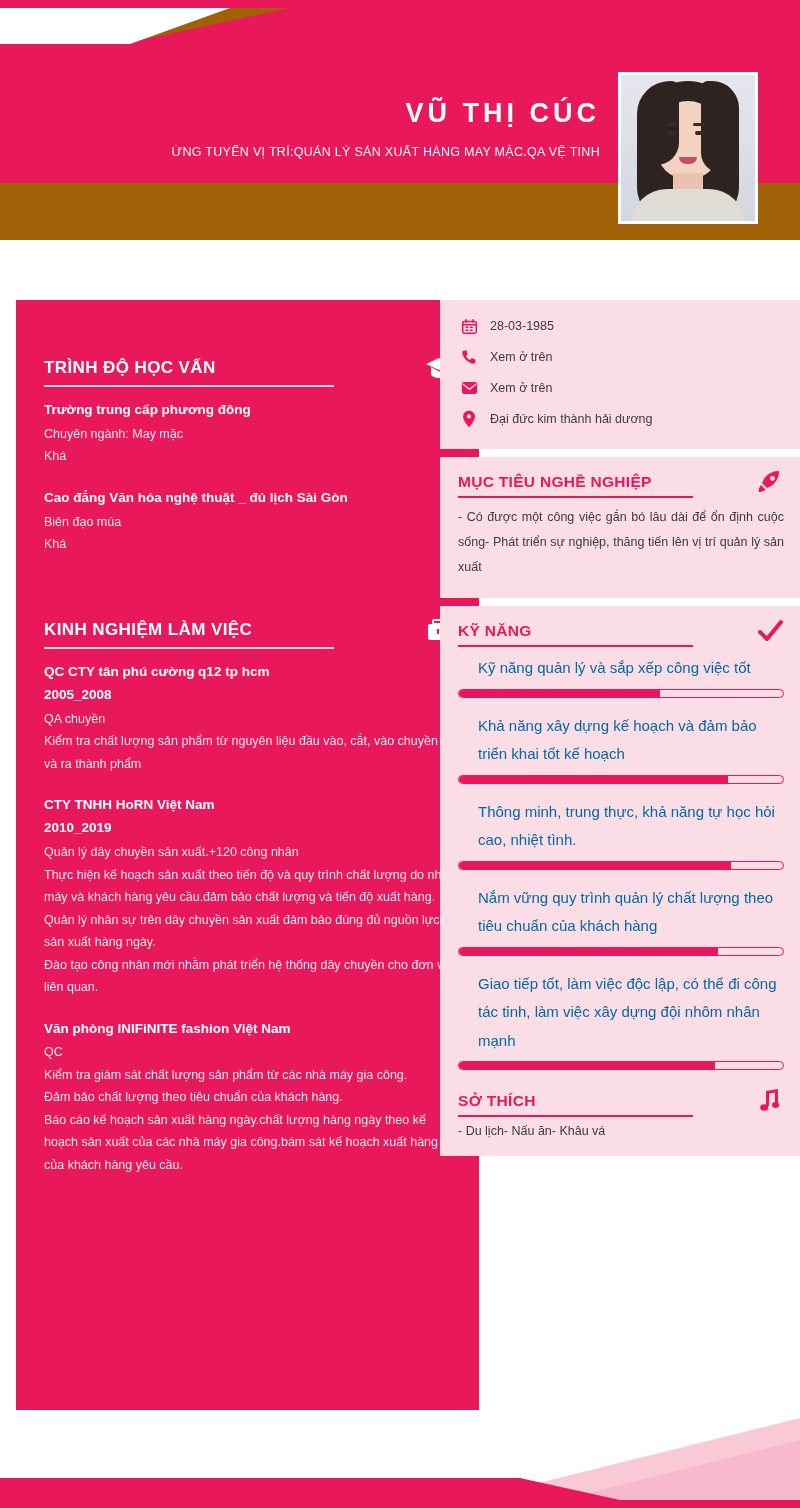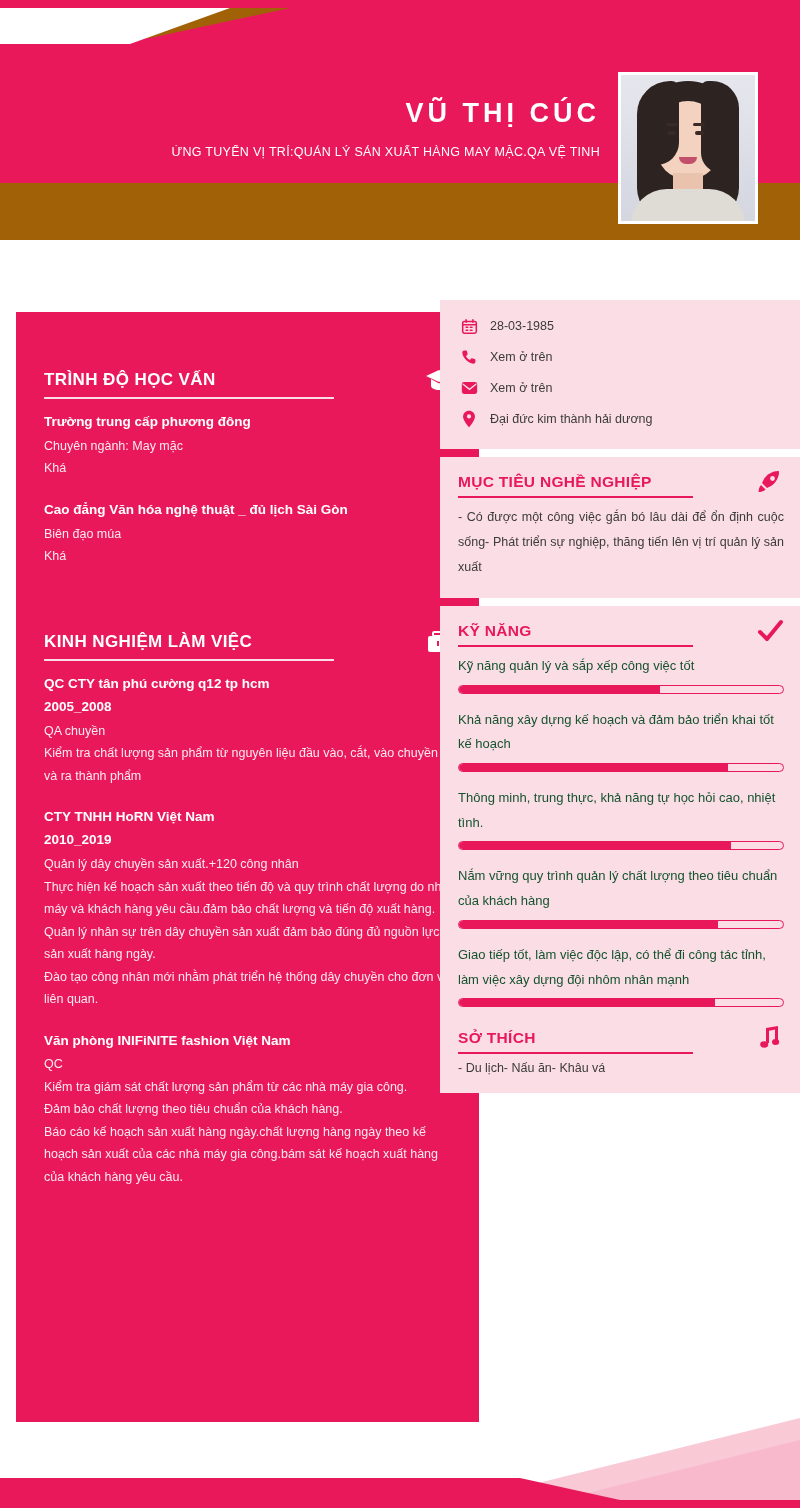--- a/index.html
+++ b/index.html
@@ -127,21 +127,21 @@
     position:absolute; left:52px; top:98px; width:30px; height:22px; background:#eac3ae;
   }
   .av-body {
     position:absolute; left:10px; top:114px; width:114px; height:40px;
     background:#dfdcd6; border-radius:36px 36px 0 0;
   }
 
   
   .left-col {
     position: absolute;
-    top: 312px; left: 16px;
+    top: 300px; left: 16px;
     width: 463px;
     min-height: 1110px;
     background: #e8185a;
     color: #ffffff;
     padding: 58px 28px 30px 28px;
   }
   .sec-title-wrap {
     position: relative;
     margin-bottom: 22px;
   }
@@ -229,24 +229,25 @@
   }
   .rbody {
     font-size: 12.5px;
     color: #3b3b3b;
     line-height: 2.0;
     text-align: justify;
     margin-top: 12px;
   }
   .skill { margin-top: 14px; }
   .skill-label {
-    font-size: 13px;
-    color: #14532d;
+    font-size: 15px;
+    color: #0369a1;
     line-height: 1.9;
     margin-bottom: 6px;
+    margin-left: 20px;
   }
   .bar {
     position: relative;
     height: 9px;
     border: 1.5px solid #e8185a;
     border-radius: 6px;
     background: #fbdde6;
     overflow: hidden;
   }
   .bar-fill {

